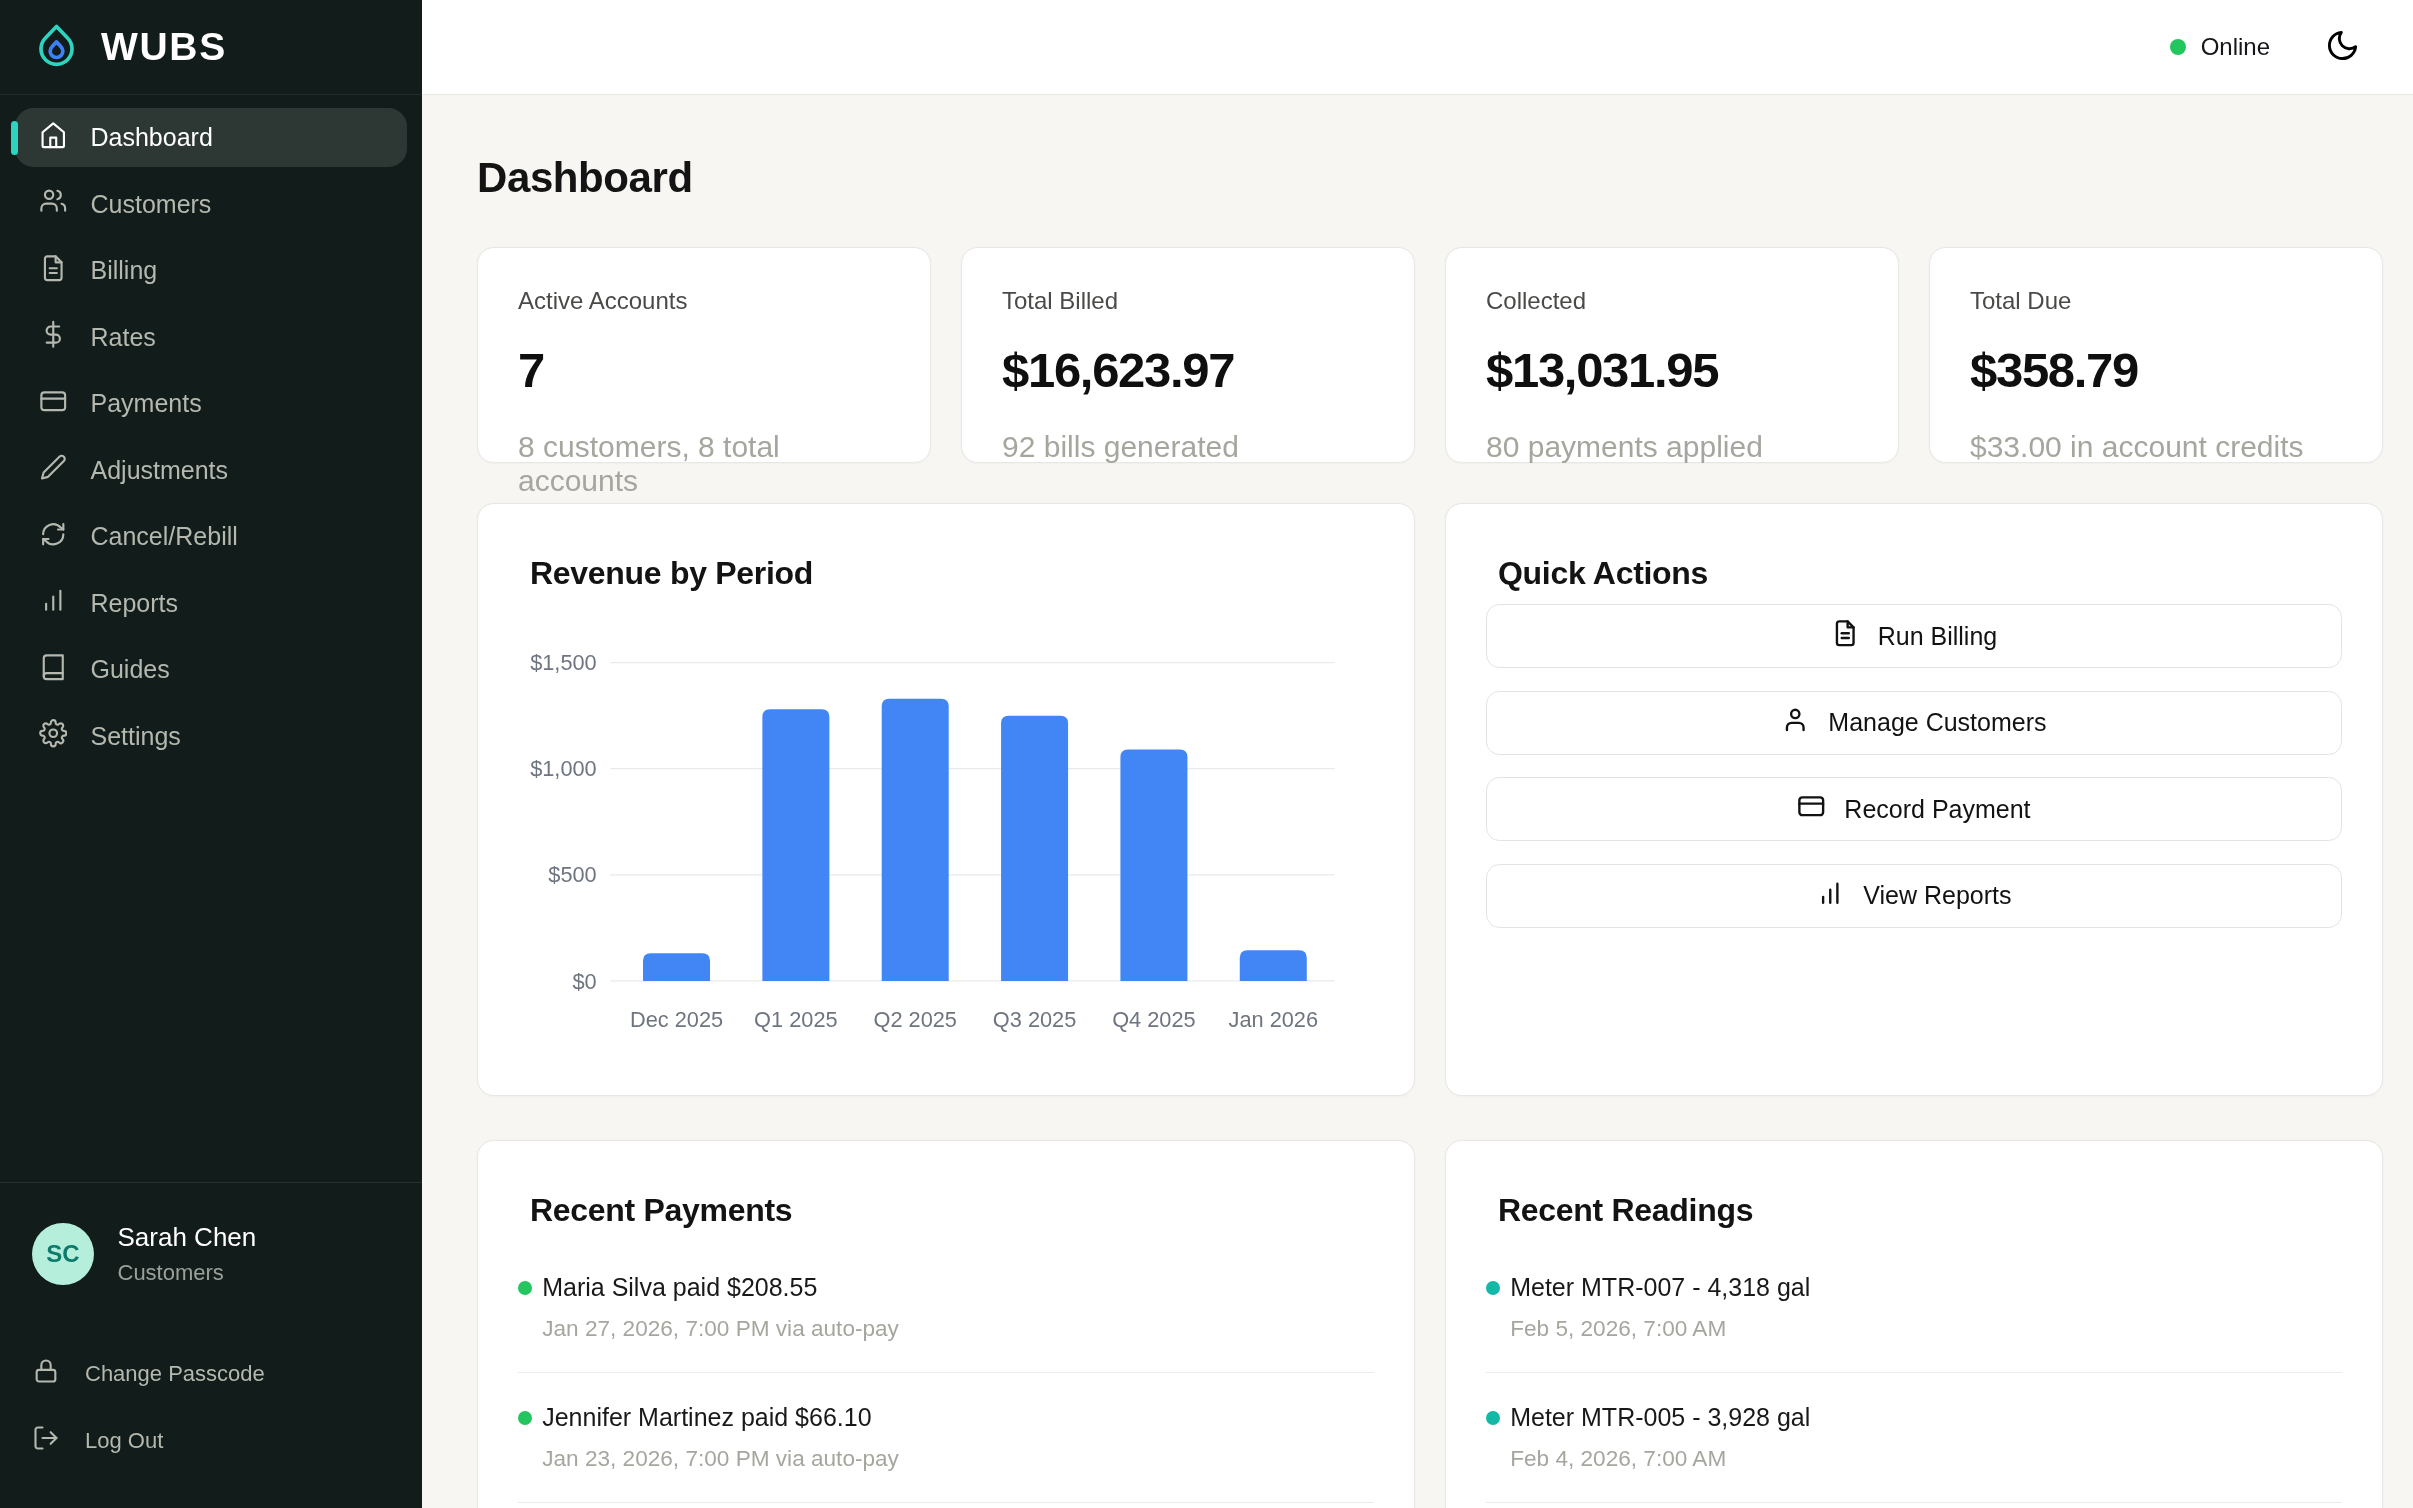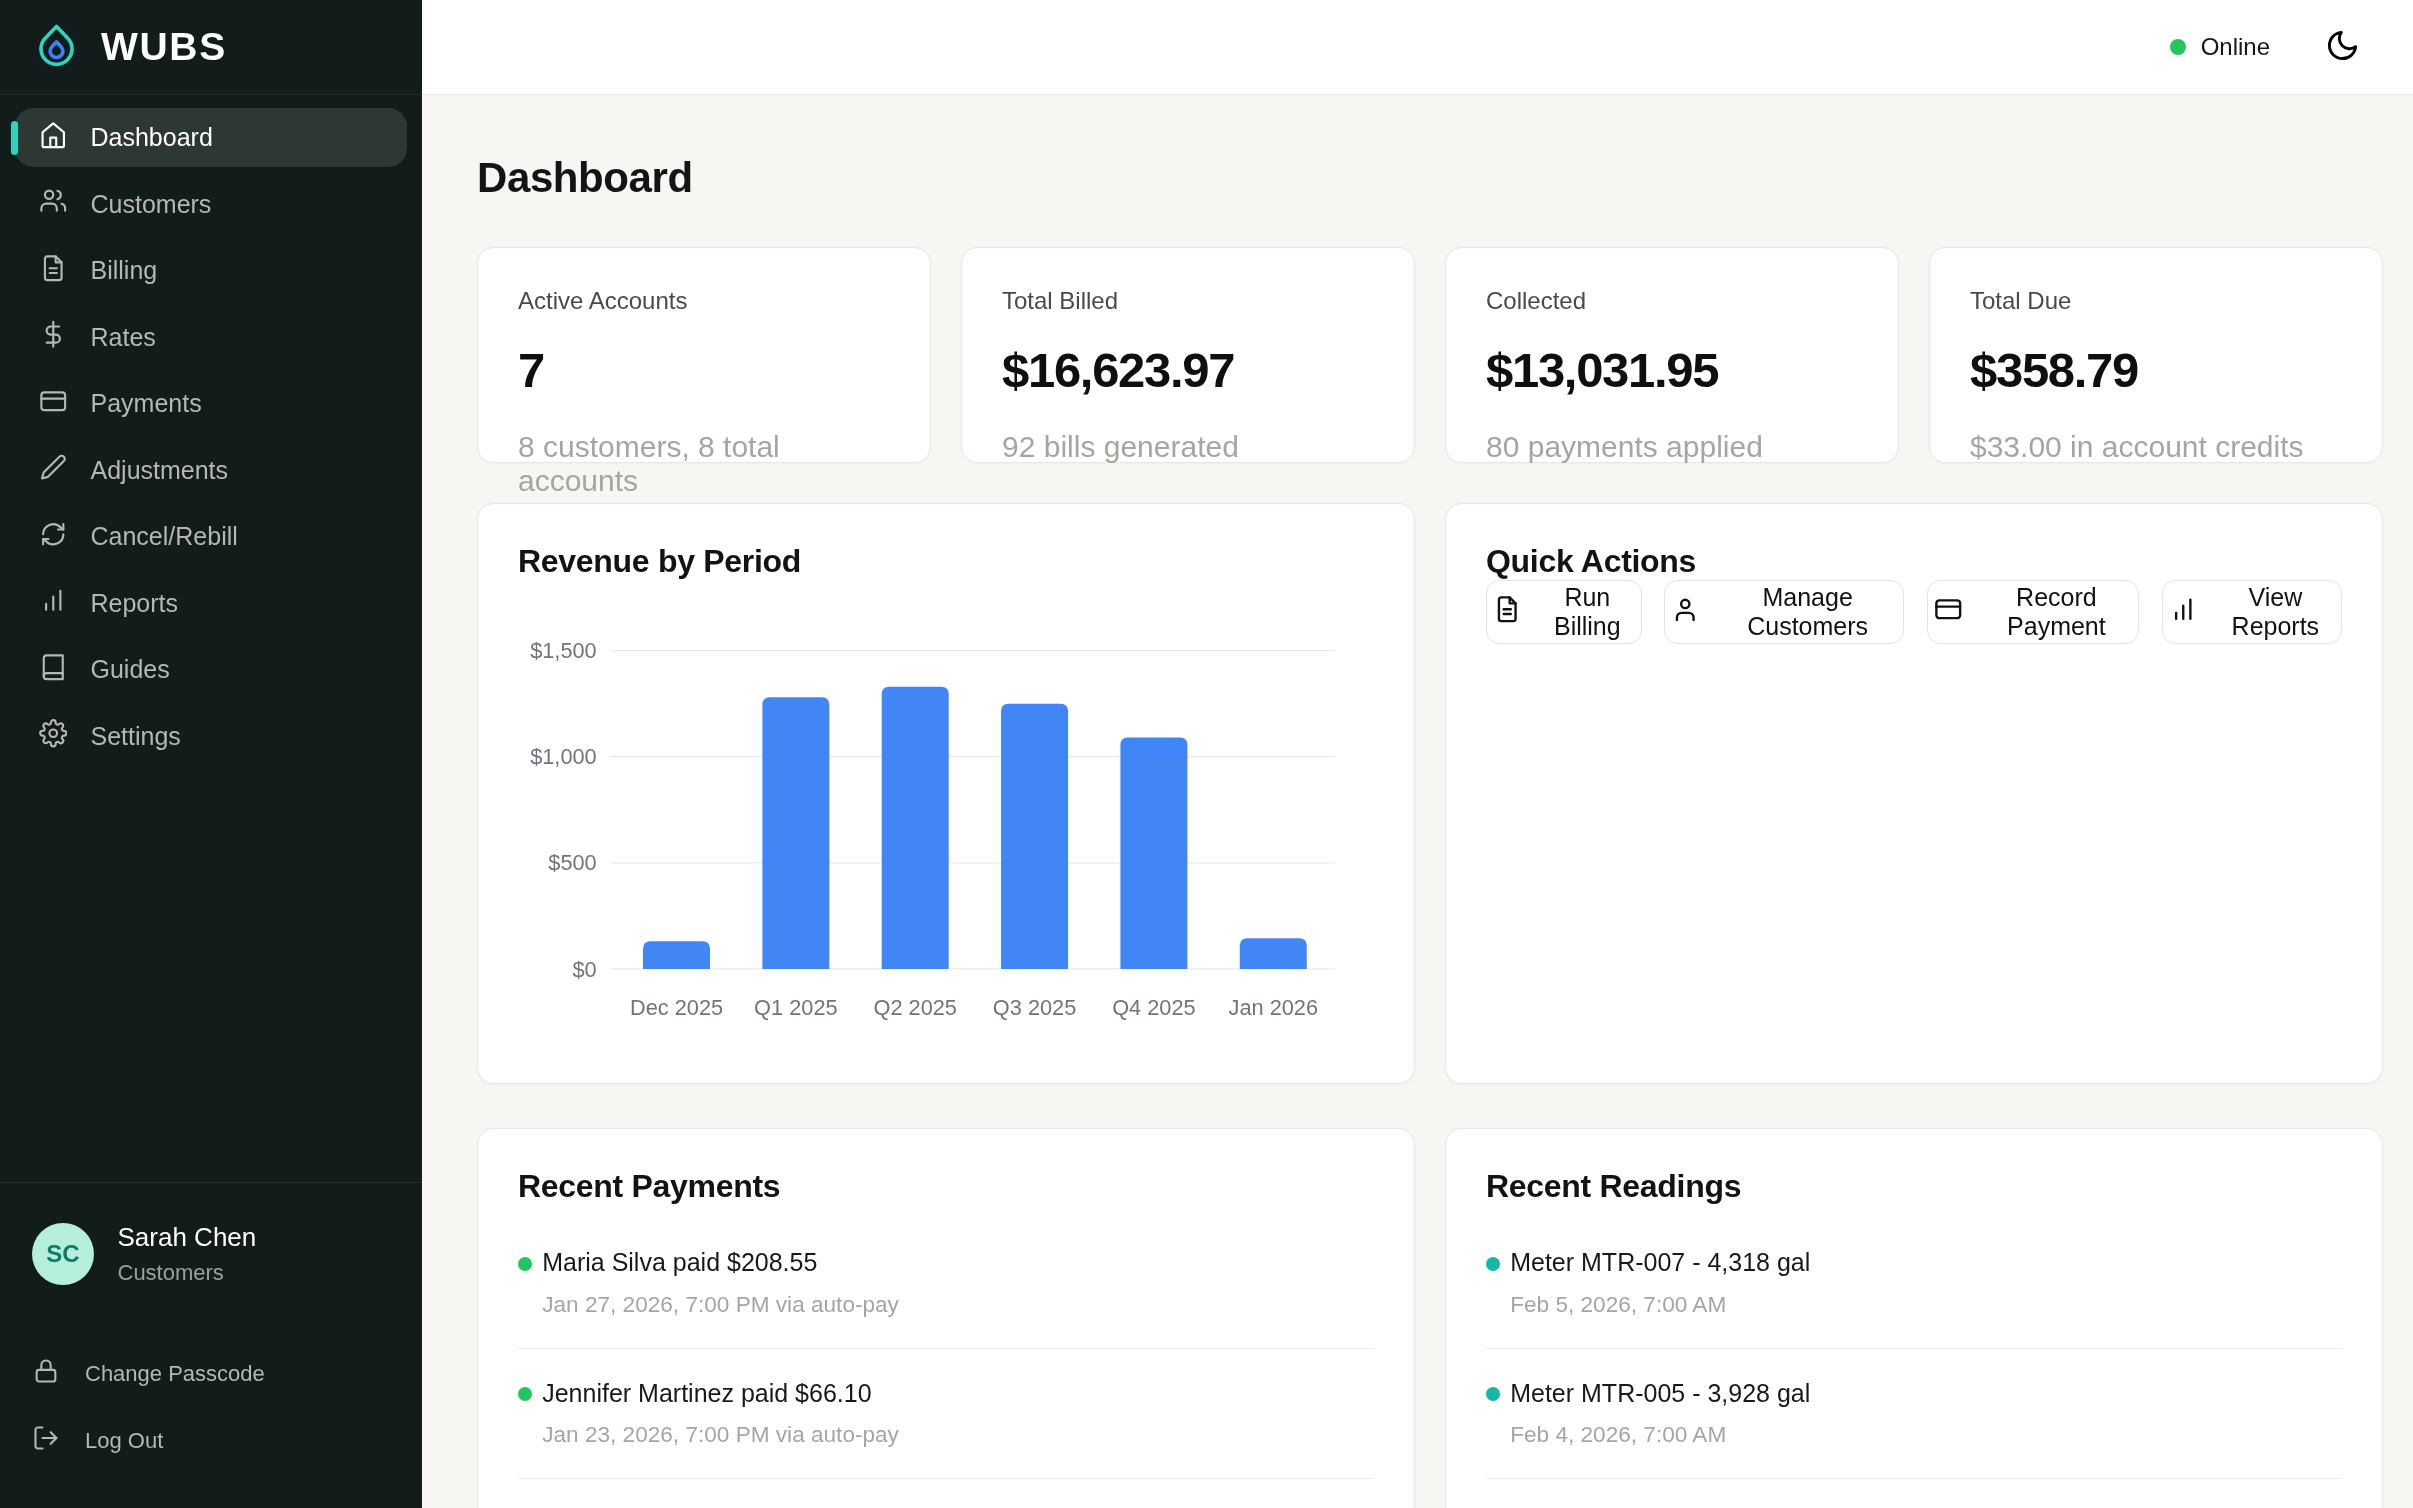--- a/index.html
+++ b/index.html
@@ -42,25 +42,25 @@
   .card{background:#fff;border:0.8px solid #e8e7e3;border-radius:17px;box-shadow:0 0.8px 2.5px rgba(20,20,20,.03);box-sizing:border-box}
 
   .stats{display:grid;grid-template-columns:repeat(4,1fr);gap:30px;margin-top:45px}
   .stat-card{padding:39px 40px;height:216px}
   .stat-label{font-size:24px;color:#4a4a48}
   .stat-value{font-size:49px;font-weight:800;letter-spacing:-1.3px;margin-top:27px;color:#0f0f0f}
   .stat-sub{font-size:30px;color:#a6a69f;margin-top:32px}
 
   .mid{display:grid;grid-template-columns:1fr 1fr;gap:30px;margin-top:40px}
   .panel{padding:39px 40px}
-  .panel-title{font-size:32px;font-weight:700;margin:0;letter-spacing:-0.3px;color:#131313}
+  .panel-title{font-size:32px;font-weight:700;margin:12px;letter-spacing:-0.3px;color:#131313}
   .chart-wrap{margin-top:11.7px}
   .chart-wrap svg{display:block;width:100%;height:auto}
 
-  .qa-list{display:flex;flex-direction:row;gap:22.6px;}
+  .qa-list{display:flex;flex-direction:column;gap:22.6px;}
   .qa-btn{height:64px;border:0.8px solid #e4e3df;border-radius:13.4px;background:#fff;display:flex;align-items:center;justify-content:center;gap:18.4px;font-size:25px;color:#121212;font-family:inherit;cursor:pointer}
   .qa-btn svg{width:28.5px;height:28.5px}
 
   .bottom{display:grid;grid-template-columns:1fr 1fr;gap:30px;margin-top:44px}
   .feed{margin-top:13.4px}
   .feed-item{display:flex;gap:10px;padding:30px 0;border-bottom:0.8px solid #ecece8}
   .feed-item:last-child{border-bottom:none}
   .feed-dot{width:14.2px;height:14.2px;border-radius:50%;margin-top:8.4px;flex:0 0 14.2px}
   .feed-title{font-size:25px;color:#191919}
   .feed-sub{font-size:22.6px;color:#a6a69f;margin-top:14.2px}

